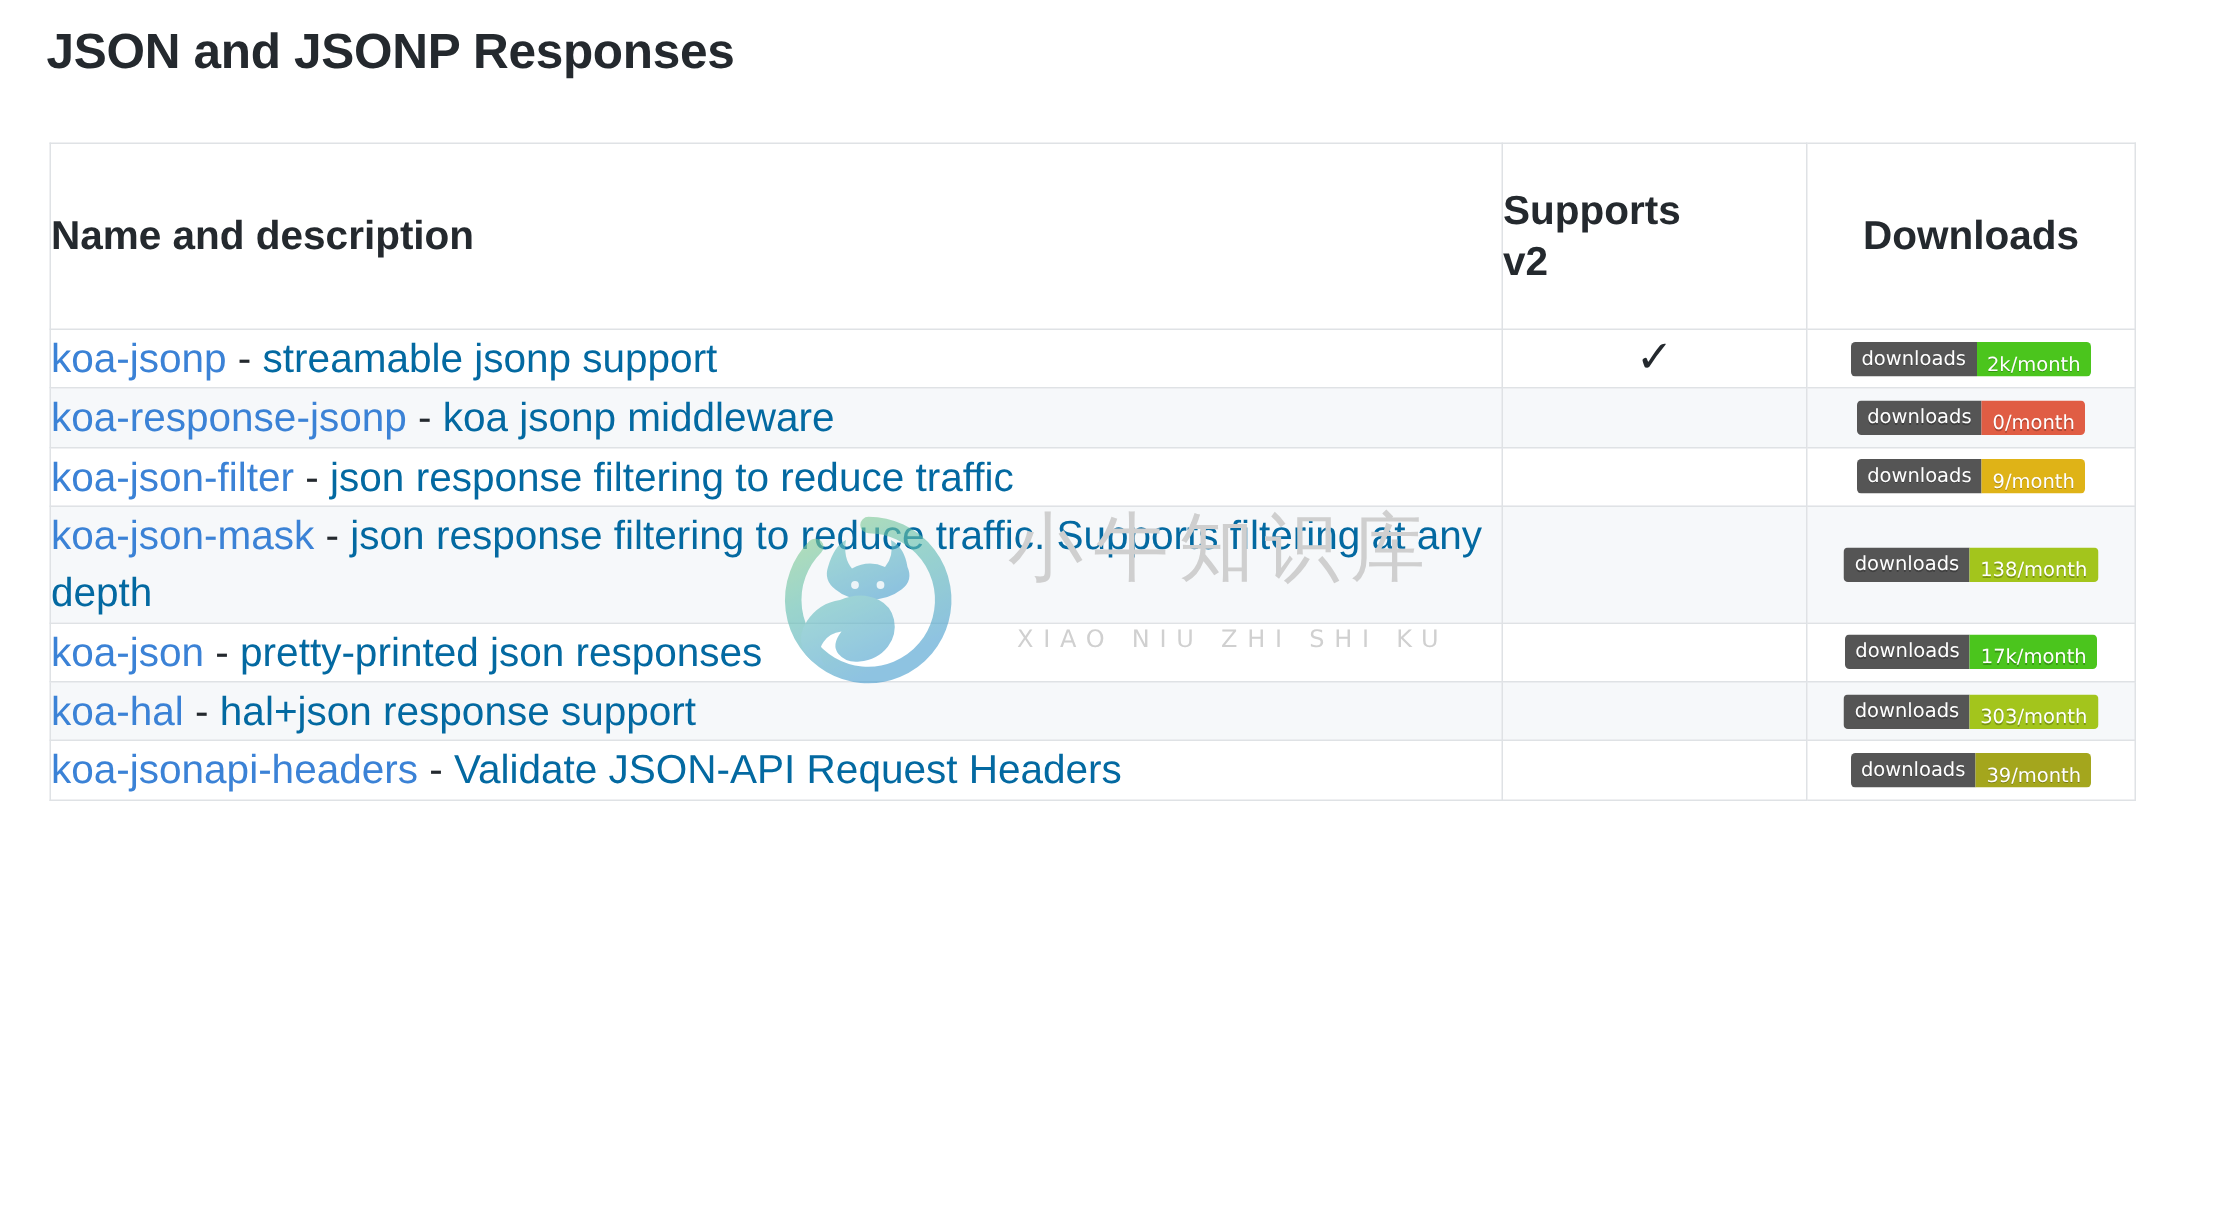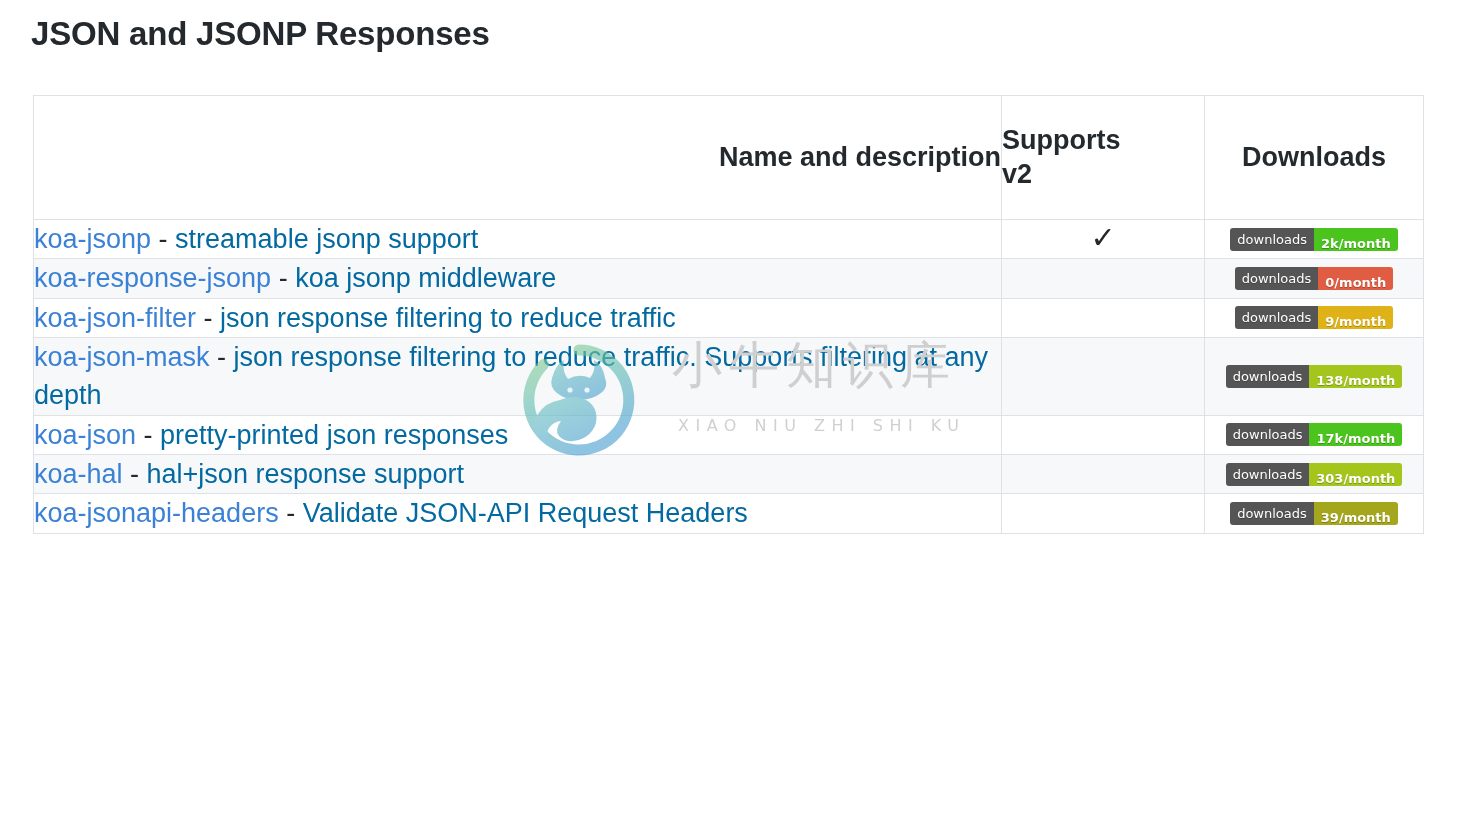--- a/index.html
+++ b/index.html
@@ -55,21 +55,21 @@
   thead th {
     background: #ffffff;
     font-size: 27px;
     font-weight: bold;
     color: #24292e;
     text-align: center;
     height: 124px;
     padding: 8px 10px;
     line-height: 1.25;
   }
-  th.th-name   { text-align: right; }
+  th.th-name   { text-align: left; }
   th.th-v2     { text-align: left; }
   th.th-dl     { text-align: center; }
 
   tbody tr { background: #ffffff; }
   tbody tr.alt { background: #f6f8fa; }
 
   td.cell-name {
     padding: 16px 0 16px 26px;
     font-size: 27px;
     color: #24292e;
@@ -115,21 +115,20 @@
     color: #ffffff;
     padding: 0 7px;
     text-shadow: 0 1px 0 rgba(0,0,0,0.25);
     white-space: nowrap;
   }
   .badge .badge-value {
     color: #ffffff;
     padding: 4px 7px;
     text-shadow: 0 1px 0 rgba(0,0,0,0.25);
     white-space: nowrap;
-    font-weight: bold;
   }
 
   
   .watermark {
     position: absolute;
     left: 490px;
     top: 338px;
     width: 500px;
     height: 125px;
     pointer-events: none;

